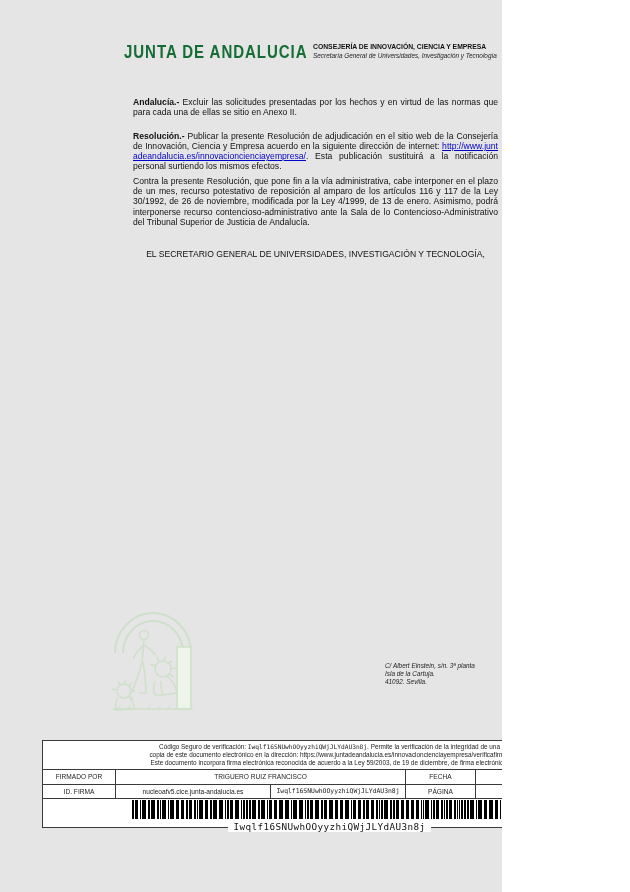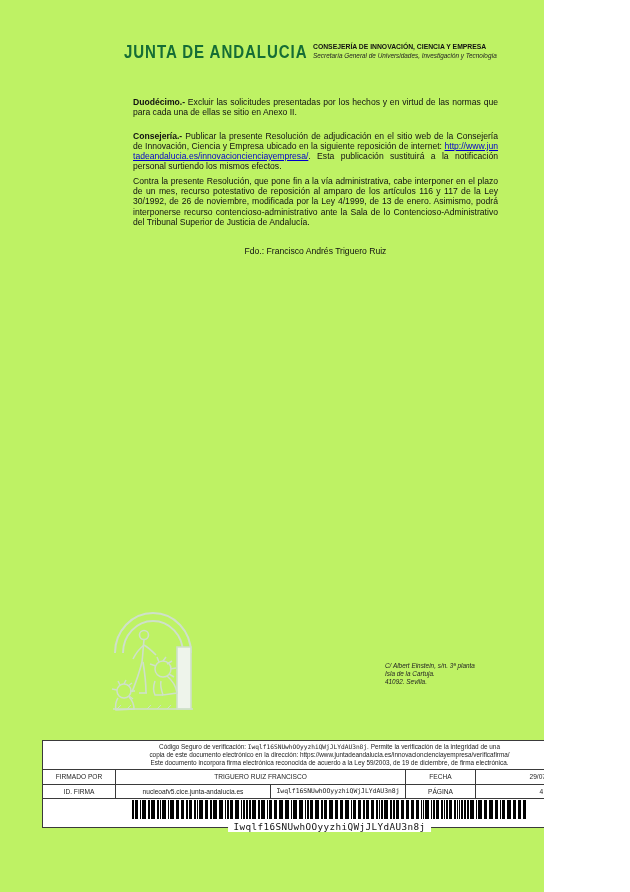--- a/index.html
+++ b/index.html
@@ -1,16 +1,16 @@
 <!DOCTYPE html>
 <html><head>
 <meta charset="utf-8">
 <style>
   html,body{margin:0;padding:0;background:#ffffff;}
-  .page{position:relative;width:544px;height:892px;background:#bef264;overflow:hidden;
+  .page{position:relative;width:502px;height:892px;background:#e5e5e5;overflow:hidden;
         font-family:"Liberation Sans",sans-serif;color:#1a1a1a;}
 
   
   .logo-text{position:absolute;left:124px;top:42px;font-size:16px;font-weight:bold;
         color:#156d35;letter-spacing:1px;transform:scaleY(1.12) scaleX(.94);
         transform-origin:left top;white-space:nowrap;}
   .dept-block{position:absolute;left:313px;top:43px;width:215px;}
   .dept-main{font-size:6.8px;font-weight:bold;color:#111;line-height:8px;}
   .dept-sub{font-size:6.4px;font-style:italic;color:#222;line-height:8px;margin-top:1px;}
 
@@ -60,27 +60,27 @@
 
 <div class="page">
 
   <div class="logo-text">JUNTA DE ANDALUCIA</div>
   <div class="dept-block">
     <div class="dept-main">CONSEJERÍA DE INNOVACIÓN, CIENCIA Y EMPRESA</div>
     <div class="dept-sub">Secretaría General de Universidades, Investigación y Tecnología</div>
   </div>
 
   <div class="doc">
-    <p class="p1"><b>Duodécimo.-</b><span> Excluir las solicitudes presentadas por los hechos y en virtud de las normas que para cada una de ellas se sitio en Anexo II.</span></p>
+    <p class="p1"><b>Andalucía.-</b><span> Excluir las solicitudes presentadas por los hechos y en virtud de las normas que para cada una de ellas se sitio en Anexo II.</span></p>
 
-    <p class="p2"><b>Consejería.-</b><span> Publicar la presente Resolución de adjudicación en el sitio web de la Consejería de Innovación, Ciencia y Empresa ubicado en la siguiente reposición de internet: </span><a class="weblink">http://www.juntadeandalucia.es/innovacioncienciayempresa/</a><span>. Esta publicación sustituirá a la notificación personal surtiendo los mismos efectos.</span></p>
+    <p class="p2"><b>Resolución.-</b><span> Publicar la presente Resolución de adjudicación en el sitio web de la Consejería de Innovación, Ciencia y Empresa acuerdo en la siguiente dirección de internet: </span><a class="weblink">http://www.juntadeandalucia.es/innovacioncienciayempresa/</a><span>. Esta publicación sustituirá a la notificación personal surtiendo los mismos efectos.</span></p>
 
     <p><span>Contra la presente Resolución, que pone fin a la vía administrativa, cabe interponer en el plazo de un mes, recurso potestativo de reposición al amparo de los artículos 116 y 117 de la Ley 30/1992, de 26 de noviembre, modificada por la Ley 4/1999, de 13 de enero. Asimismo, podrá interponerse recurso contencioso-administrativo ante la Sala de lo Contencioso-Administrativo del Tribunal  Superior de Justicia de Andalucía.</span></p>
 
-    <p class="center-line signature">Fdo.: Francisco Andrés Triguero Ruiz</p>
+    <p class="center-line secretary">EL SECRETARIO GENERAL DE UNIVERSIDADES, INVESTIGACIÓN Y TECNOLOGÍA,</p>
   </div>
 
   <svg class="watermark" viewBox="0 0 104 120" aria-hidden="true">
     <g stroke="#cfe0ca" fill="none" stroke-width="2">
 
       <path d="M14 58 a38 40 0 0 1 76 0" stroke-width="2"></path>
       <path d="M22 58 a30 32 0 0 1 60 0" stroke-width="2"></path>
 
       <path d="M76 52 h14 v62 h-14 z" fill="#eef4eb" stroke-width="1.6"></path>
 

